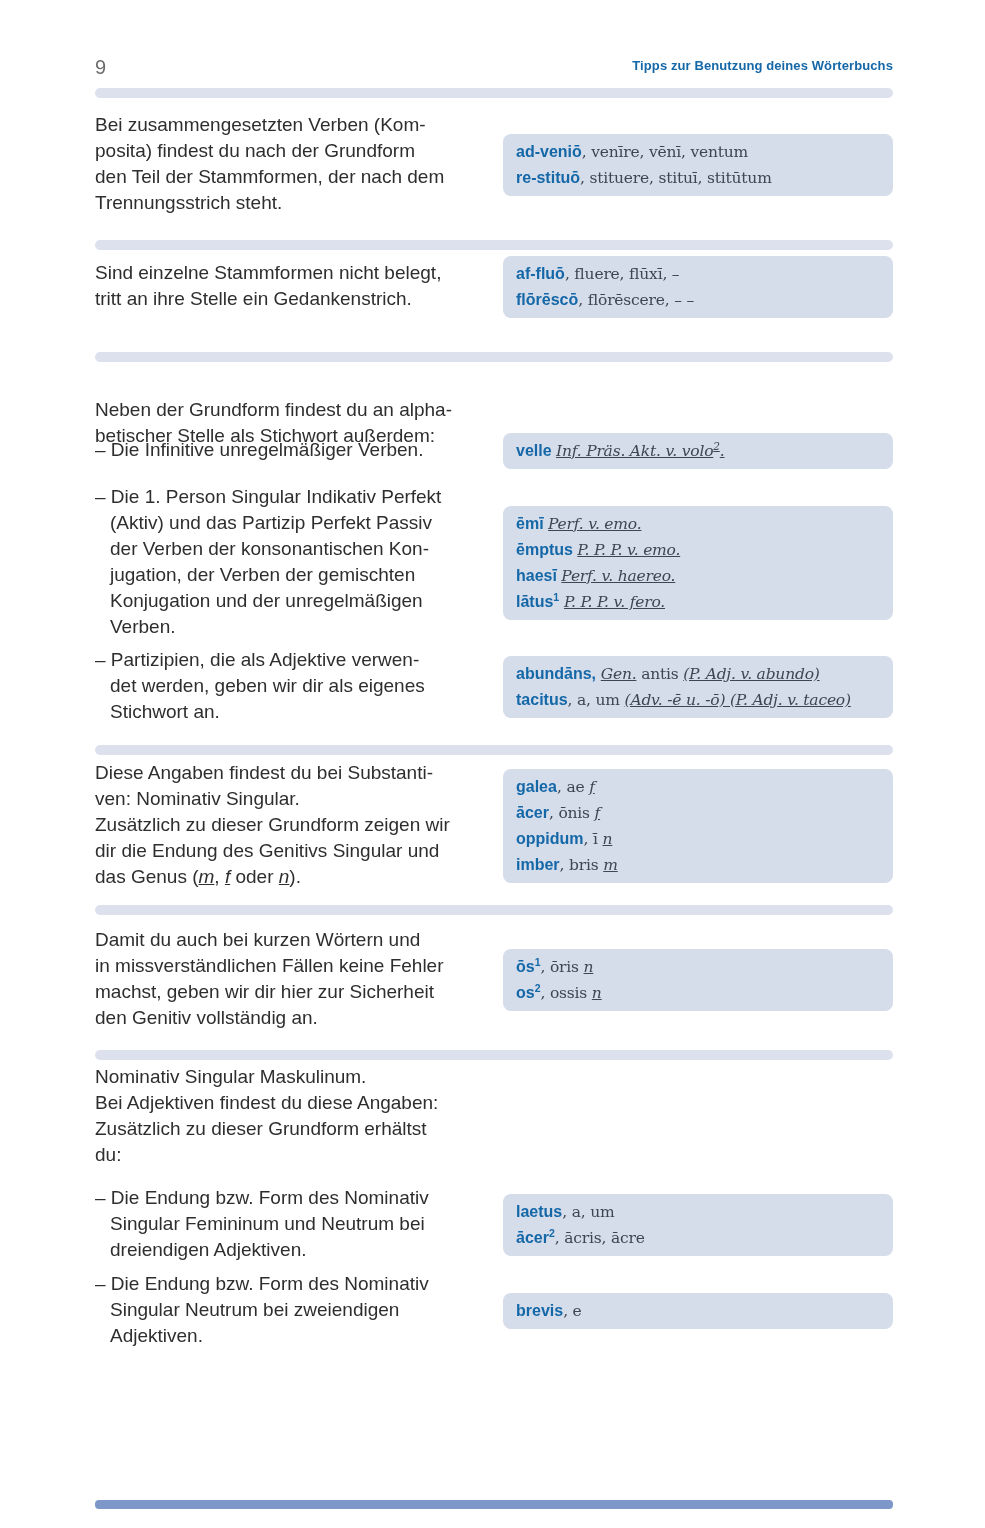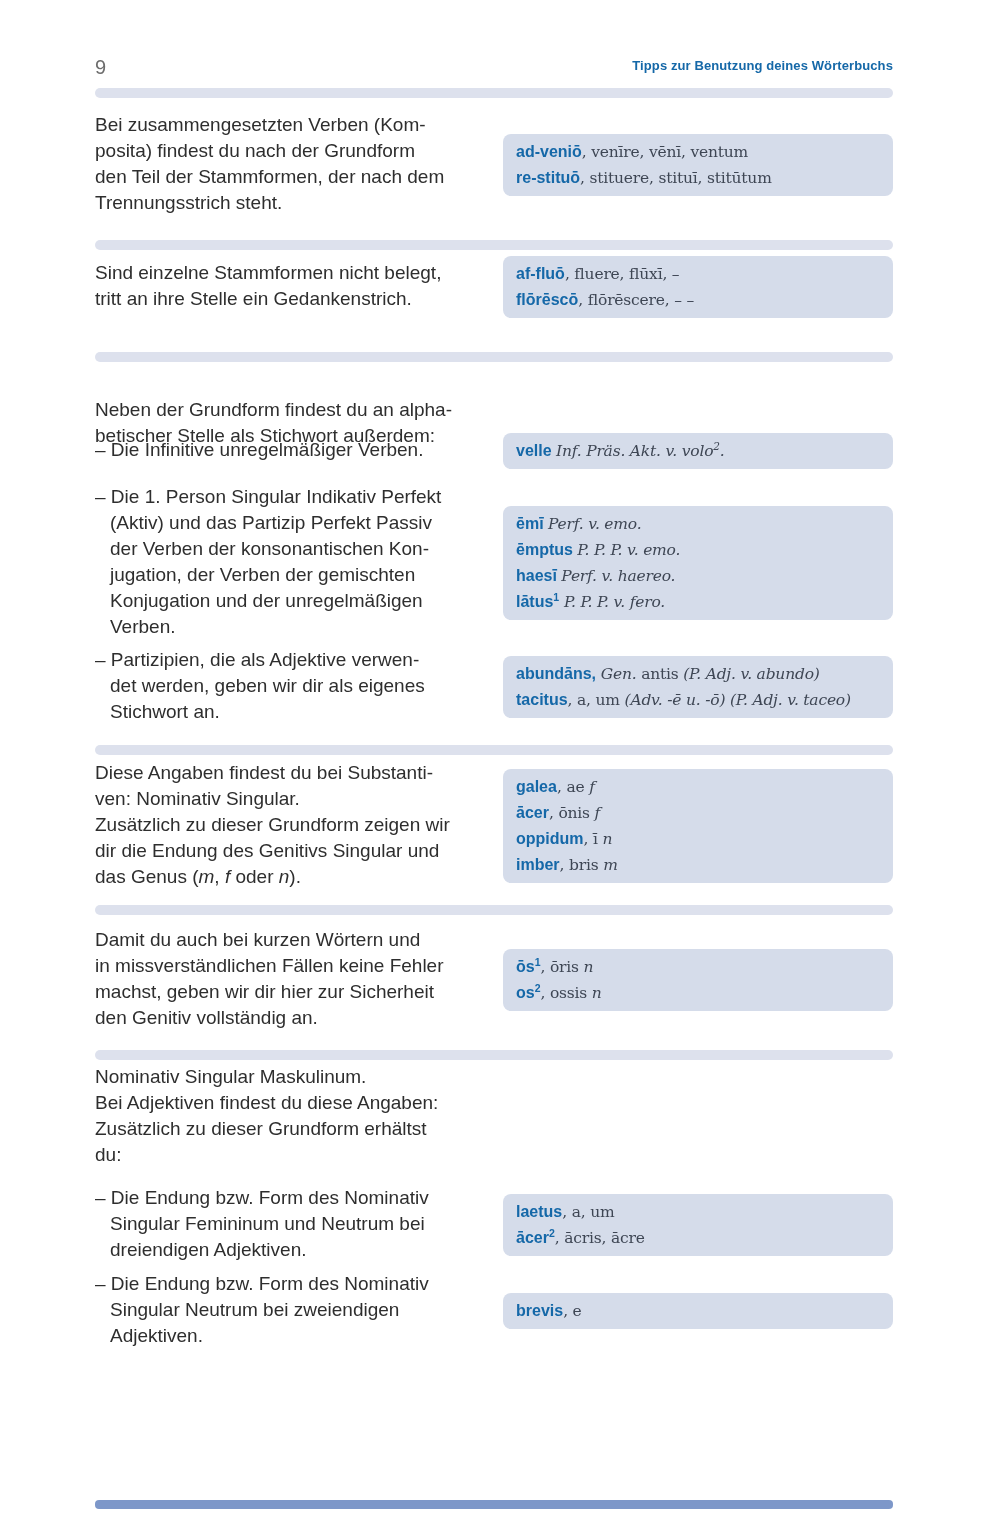--- a/index.html
+++ b/index.html
@@ -45,21 +45,21 @@
   .box .box-line{
     font-family:"DejaVu Serif",serif;
     font-size:15.5px;line-height:25px;color:var(--example,#3e4654);
     white-space:nowrap;letter-spacing:-0.2px;
   }
   .hw{
     font-family:"Liberation Sans",sans-serif;
     font-weight:bold;color:var(--accent,#1568a8);
     font-size:16px;letter-spacing:0;
   }
-  .it{font-style:italic;}
+  .it{font-style:italic;text-decoration:underline;}
   .sup{font-size:10.5px;vertical-align:super;line-height:0;}
 </style>
 </head>
 <body>
 
 <div class="page">
   <div class="page-num">9</div>
   <div class="page-title">Tipps zur Benutzung deines Wörterbuchs</div>
   <div id="content">
       <div class="rule" style="top: 88px;"></div>

